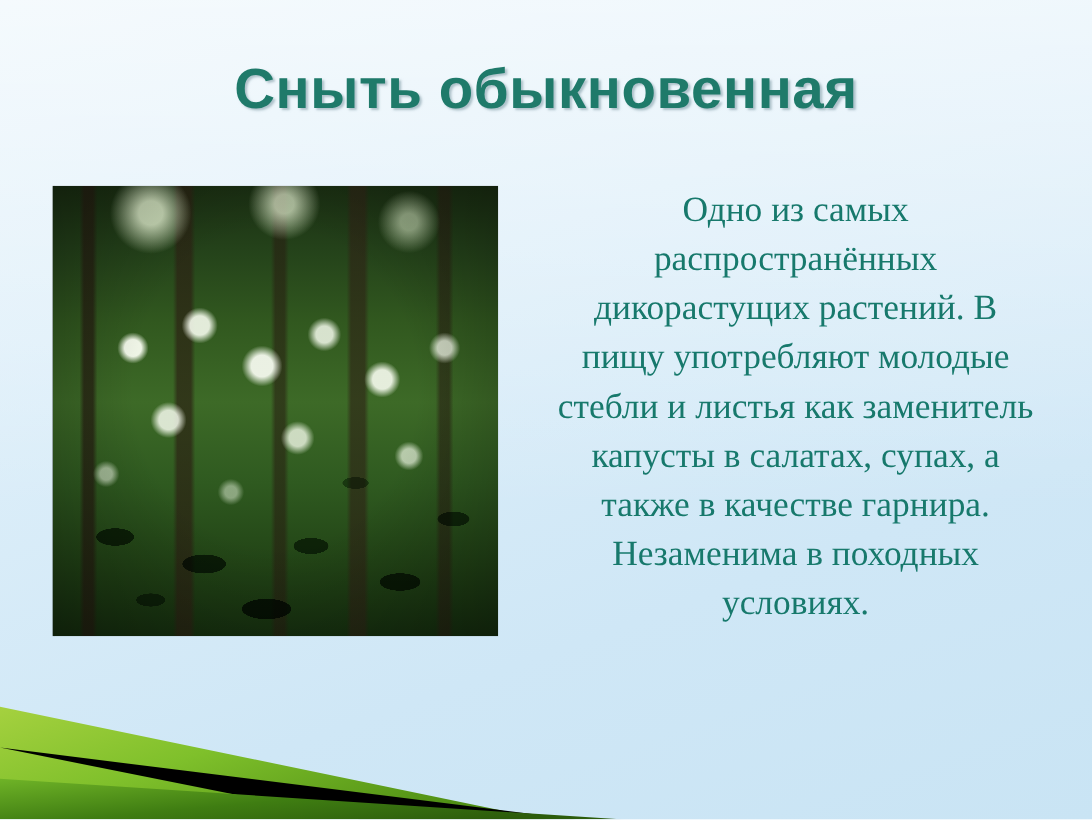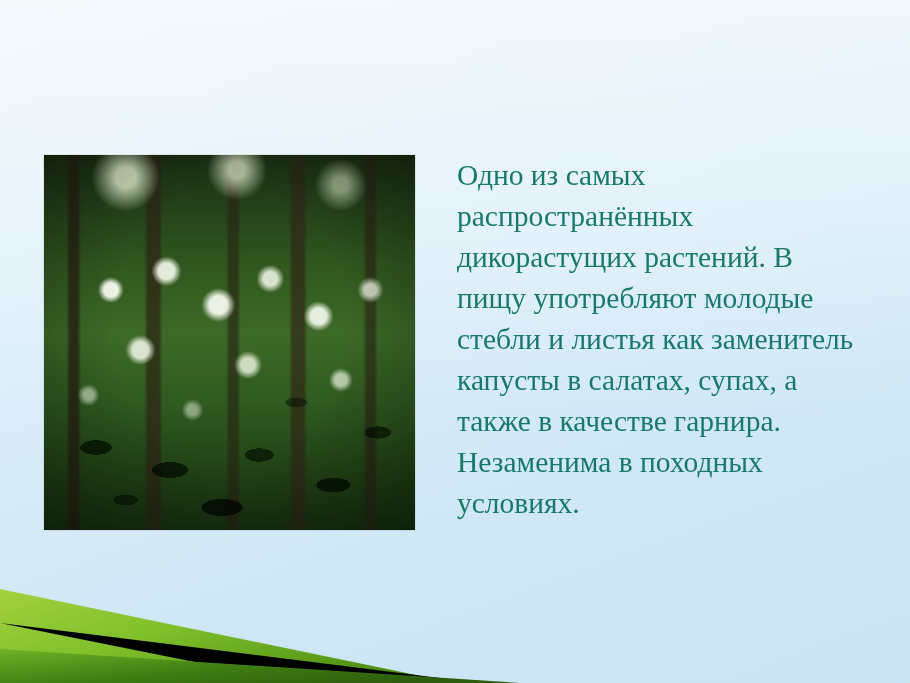--- a/index.html
+++ b/index.html
@@ -108,40 +108,41 @@
   
   .body-text {
     position: absolute;
     left: 457px;
     top: 155px;
     width: 412px;
     font-family: "Liberation Serif", serif;
     font-size: 29.5px;
     line-height: 41px;
     color: #17796c;
-    text-align: left;
+    text-align: center;
   }
 
   
   .deco {
     position: absolute;
     left: 0;
     bottom: 0;
     width: 910px;
     height: 130px;
     overflow: hidden;
     pointer-events: none;
   }
   .deco svg { display: block; }
 </style>
 </head>
 <body>
 
 <div class="slide">
 
+  <div class="title">Сныть обыкновенная</div>
 
   <div class="photo-frame">
     <div class="photo"></div>
     <div class="photo-leaves"></div>
     <div class="photo-vignette"></div>
   </div>
 
   <div class="body-text">Одно из самых распространённых дикорастущих растений. В пищу употребляют молодые стебли и листья как заменитель капусты в салатах, супах, а также в качестве гарнира. Незаменима в походных условиях.</div>
 
   <div class="deco">

